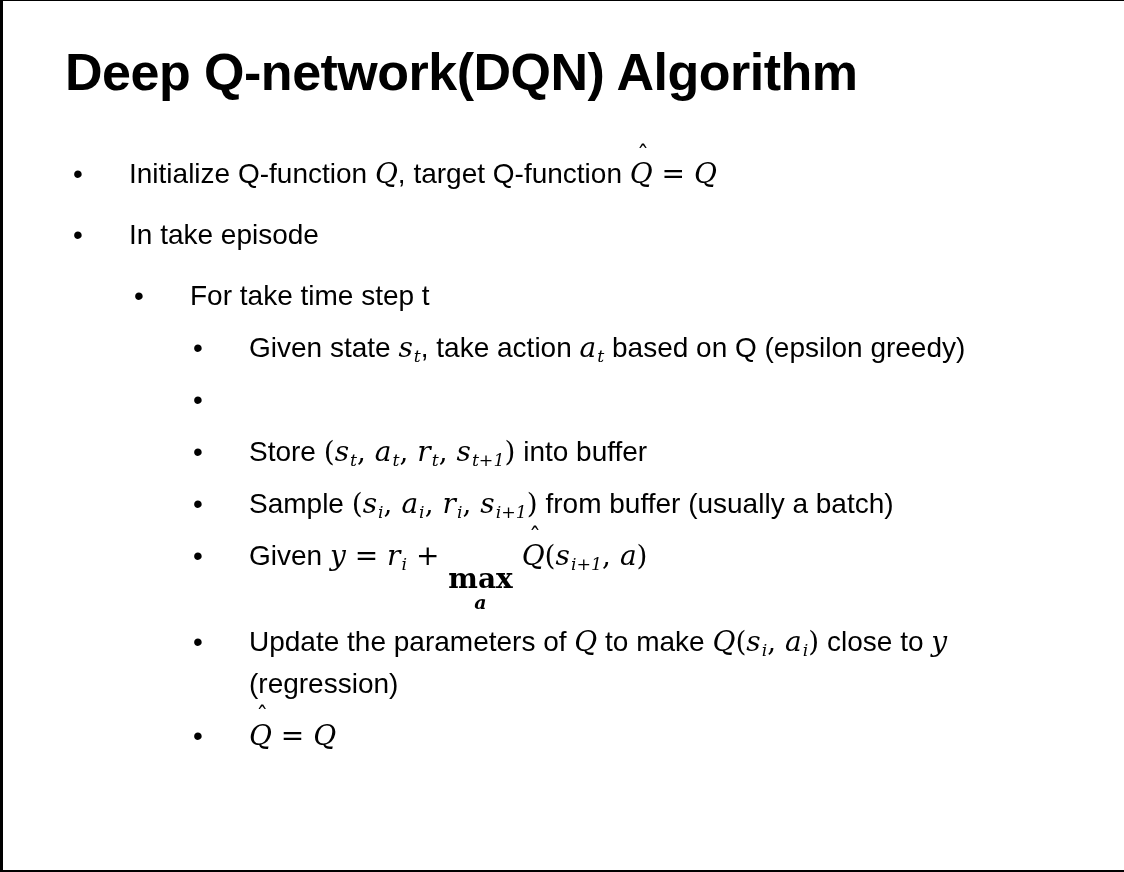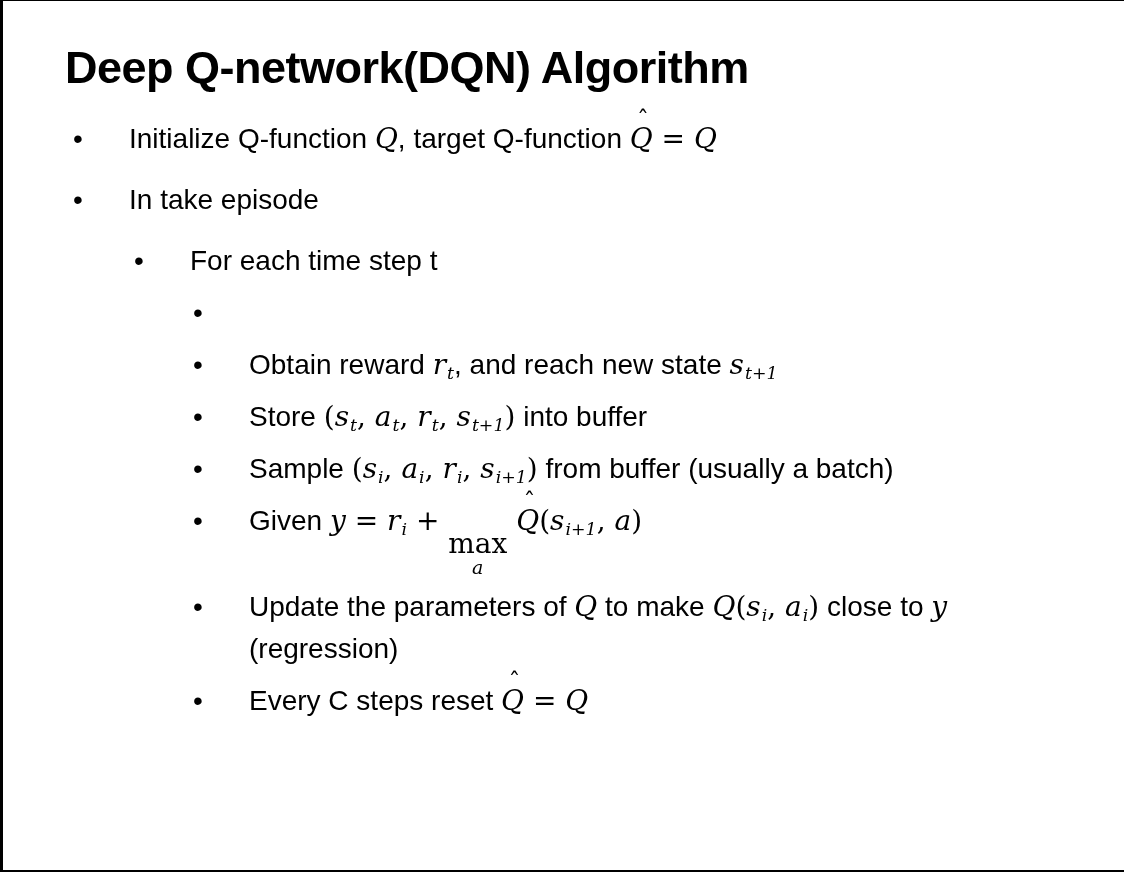--- a/index.html
+++ b/index.html
@@ -9,22 +9,22 @@
     width:1124px;height:872px;
     background:#ffffff;
     border-left:3px solid #000;
     border-top:1px solid #000;
     border-bottom:2px solid #000;
     padding:42px 28px 0 62px;
     font-family:"Liberation Sans",sans-serif;
     color:#000;
   }
   .slide-title{
-    margin:0 0 25px 0;
-    font-size:45px;
+    margin:0 0 52px 0;
+    font-size:52px;
     line-height:1.12;
     font-weight:700;
     letter-spacing:-0.5px;
     color:#000;
   }
   .bullet-list{font-size:28px;line-height:1.5;}
   .bullet-item{display:flex;margin-bottom:10px;}
   .bullet-item.level-1{padding-left:8px;margin-bottom:19px;}
   .bullet-item.level-2{padding-left:69px;}
   .bullet-item.level-3{padding-left:128px;}
@@ -34,49 +34,49 @@
   .mroman{font-family:"DejaVu Serif",serif;font-style:normal;}
   .msub{font-family:"DejaVu Serif",serif;font-style:italic;font-size:0.62em;vertical-align:-0.28em;margin-left:1px;}
   .hat-wrap{position:relative;display:inline-block;}
   .hat{
     position:absolute;top:-0.40em;left:58%;transform:translateX(-50%);
     font-style:normal;font-size:0.85em;line-height:1;
     font-family:"DejaVu Serif",serif;
   }
   .maxstack{
     display:inline-flex;flex-direction:column;align-items:center;
-    line-height:0.95;vertical-align:-0.82em;
+    line-height:0.95;vertical-align:-0.82em;font-weight:bold;
   }
   .max-top{font-family:"DejaVu Serif",serif;}
   .max-bottom{font-family:"DejaVu Serif",serif;font-style:italic;font-size:0.68em;}
 </style>
 </head>
 <body>
 
 <div class="slide">
   <h1 class="slide-title">Deep Q-network(DQN) Algorithm</h1>
   <div class="bullet-list">
       <div class="bullet-item level-1">
         <span class="marker">•</span>
         <span class="content"><span class="seg">Initialize Q-function </span><span class="mvar">Q</span><span class="seg">, target Q-function </span><span class="mvar hat-wrap"><span class="hat">ˆ</span><span>Q</span></span><span class="mroman"> = </span><span class="mvar">Q</span></span>
       </div>
       <div class="bullet-item level-1">
         <span class="marker">•</span>
         <span class="content"><span class="seg">In take episode</span></span>
       </div>
       <div class="bullet-item level-2">
         <span class="marker">•</span>
-        <span class="content"><span class="seg">For each time step t</span></span>
+        <span class="content"><span class="seg">For take time step t</span></span>
       </div>
       <div class="bullet-item level-3">
         <span class="marker">•</span>
+        <span class="content"><span class="seg">Given state </span><span class="mvar">s</span><span class="msub">t</span><span class="seg">, take action </span><span class="mvar">a</span><span class="msub">t</span><span class="seg"> based on Q (epsilon greedy)</span></span>
       </div>
       <div class="bullet-item level-3">
         <span class="marker">•</span>
-        <span class="content"><span class="seg">Obtain reward </span><span class="mvar">r</span><span class="msub">t</span><span class="seg">, and reach new state </span><span class="mvar">s</span><span class="msub">t+1</span></span>
       </div>
       <div class="bullet-item level-3">
         <span class="marker">•</span>
         <span class="content"><span class="seg">Store </span><span class="mroman">(</span><span class="mvar">s</span><span class="msub">t</span><span class="mroman">, </span><span class="mvar">a</span><span class="msub">t</span><span class="mroman">, </span><span class="mvar">r</span><span class="msub">t</span><span class="mroman">, </span><span class="mvar">s</span><span class="msub">t+1</span><span class="mroman">)</span><span class="seg"> into buffer</span></span>
       </div>
       <div class="bullet-item level-3">
         <span class="marker">•</span>
         <span class="content"><span class="seg">Sample </span><span class="mroman">(</span><span class="mvar">s</span><span class="msub">i</span><span class="mroman">, </span><span class="mvar">a</span><span class="msub">i</span><span class="mroman">, </span><span class="mvar">r</span><span class="msub">i</span><span class="mroman">, </span><span class="mvar">s</span><span class="msub">i+1</span><span class="mroman">)</span><span class="seg"> from buffer (usually a batch)</span></span>
       </div>
       <div class="bullet-item level-3">
@@ -85,16 +85,16 @@
             <span class="max-top">max</span>
             <span class="max-bottom">a</span>
           </span><span class="mroman"> </span><span class="mvar hat-wrap"><span class="hat">ˆ</span><span>Q</span></span><span class="mroman">(</span><span class="mvar">s</span><span class="msub">i+1</span><span class="mroman">, </span><span class="mvar">a</span><span class="mroman">)</span></span>
       </div>
       <div class="bullet-item level-3">
         <span class="marker">•</span>
         <span class="content"><span class="seg">Update the parameters of </span><span class="mvar">Q</span><span class="seg"> to make </span><span class="mvar">Q</span><span class="mroman">(</span><span class="mvar">s</span><span class="msub">i</span><span class="mroman">, </span><span class="mvar">a</span><span class="msub">i</span><span class="mroman">)</span><span class="seg"> close to </span><span class="mvar">y</span><span class="seg"> (regression)</span></span>
       </div>
       <div class="bullet-item level-3">
         <span class="marker">•</span>
-        <span class="content"><span class="seg">Every C steps reset </span><span class="mvar hat-wrap"><span class="hat">ˆ</span><span>Q</span></span><span class="mroman"> = </span><span class="mvar">Q</span></span>
+        <span class="content"><span class="mvar hat-wrap"><span class="hat">ˆ</span><span>Q</span></span><span class="mroman"> = </span><span class="mvar">Q</span></span>
       </div>
     </div>
 </div>
 
 </body></html>

